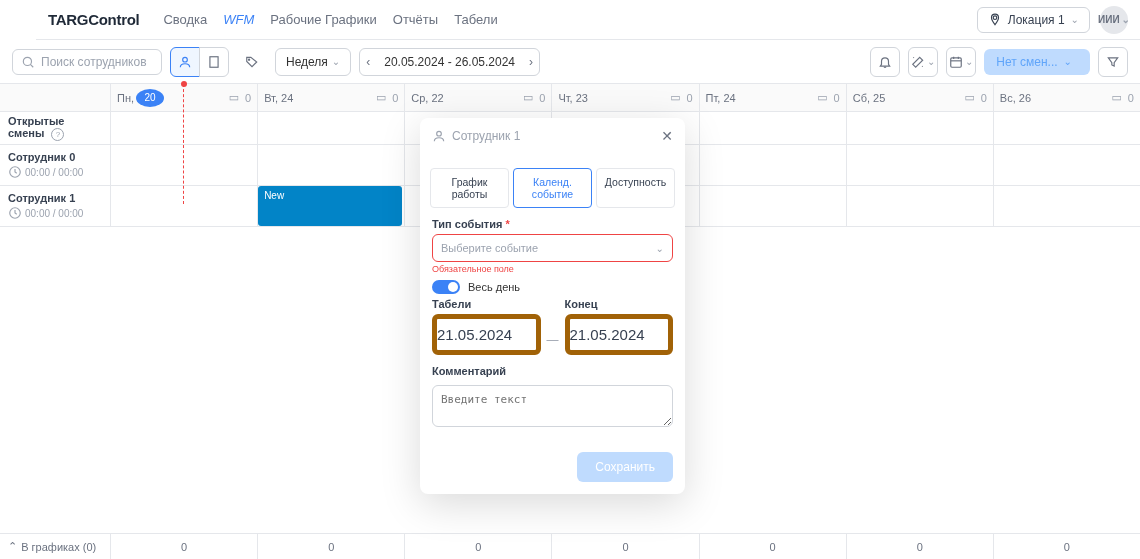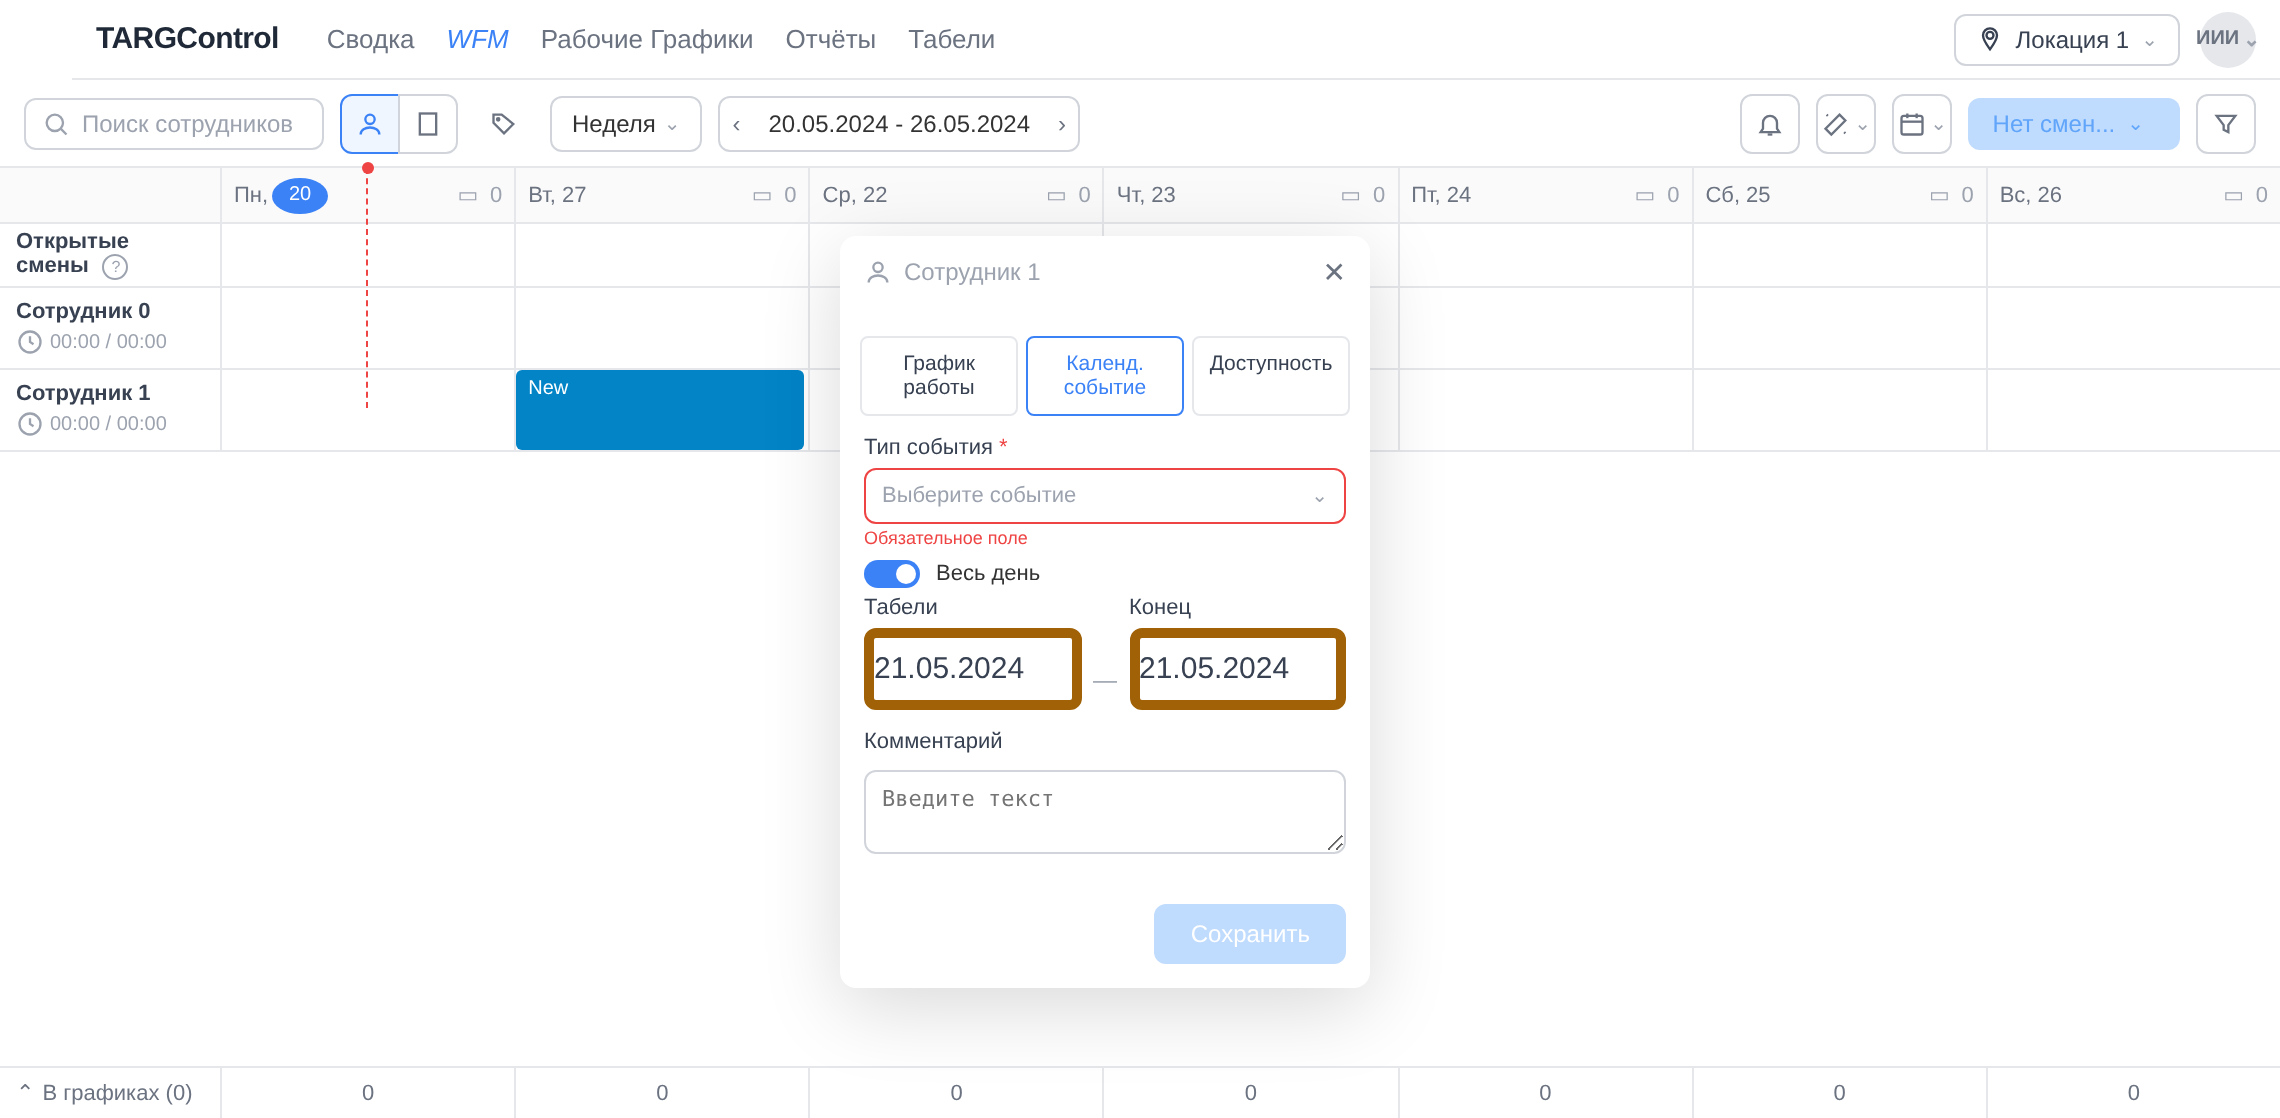--- a/index.html
+++ b/index.html
@@ -54,21 +54,21 @@
 
 
 .modal { position: absolute; left: 420px; top: 118px; width: 265px; background: #fff; border-radius: 8px; box-shadow: 0 10px 40px rgba(0,0,0,0.15); z-index: 100; }
 .modal-header { display: flex; align-items: center; padding: 10px 12px; gap: 6px; }
 .modal-header-title { flex: 1; color: #9ca3af; font-size: 12px; }
 .close-btn { color: #6b7280; cursor: pointer; font-size: 14px; }
 .modal-tabs { display: flex; gap: 4px; padding: 14px 10px 0; }
 .modal-tab { flex: 1; text-align: center; padding: 7px 4px; font-size: 10.5px; border: 1px solid #e5e7eb; border-radius: 4px; cursor: pointer; color: #374151; background:#fff; }
 .modal-tab.active { color: #3b82f6; border-color: #3b82f6; }
 .modal-body { padding: 10px 12px; }
-.form-label { font-size: 11px; color: #374151; margin-bottom: 4px; display: block; }
+.form-label { font-size: 11px; color: #374151; margin-bottom: 4px; display: block; font-weight: bold; }
 .form-label .req { color: #ef4444; }
 .select-box { width: 100%; border: 1px solid #ef4444; border-radius: 6px; padding: 7px 8px; font-size: 11px; color: #9ca3af; display: flex; align-items: center; justify-content: space-between; cursor: pointer; }
 .error-text { color: #ef4444; font-size: 9px; margin-top: 2px; }
 .toggle-row { display: flex; align-items: center; gap: 8px; margin-top: 6px; }
 .toggle { width: 28px; height: 14px; background: #3b82f6; border-radius: 8px; position: relative; cursor: pointer; }
 .toggle::after { content: ''; position: absolute; right: 2px; top: 2px; width: 10px; height: 10px; background: #fff; border-radius: 50%; }
 .date-inputs { display: flex; align-items: center; gap: 6px; margin-top: 4px; }
 .date-input-group { flex: 1; }
 .date-input { width: 100%; border: 5px solid #a16207; border-radius: 6px; padding: 7px 0; font-size: 15px; color: #374151; }
 .dash { color: #9ca3af; align-self: flex-end; padding-bottom: 8px; }
@@ -189,21 +189,21 @@
 
   <div class="grid-header">
     <div class="row-label-col"></div>
     <div class="day-col">
       <span>Пн,</span>
       <span class="day-badge">20</span>
       <span class="folder">▭</span>
       <span class="folder-count">0</span>
     </div>
     <div class="day-col">
-        <span>Вт, 27</span>
+        <span>Вт, 24</span>
         <span class="folder">▭</span>
         <span class="folder-count">0</span>
       </div>
     <div class="day-col">
         <span>Ср, 22</span>
         <span class="folder">▭</span>
         <span class="folder-count">0</span>
       </div>
     <div class="day-col">
         <span>Чт, 23</span>

